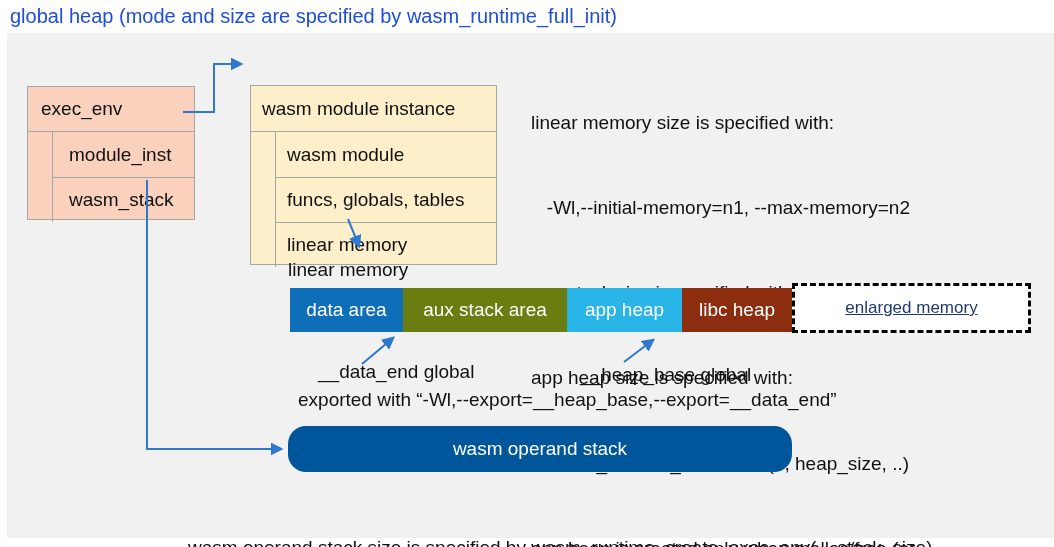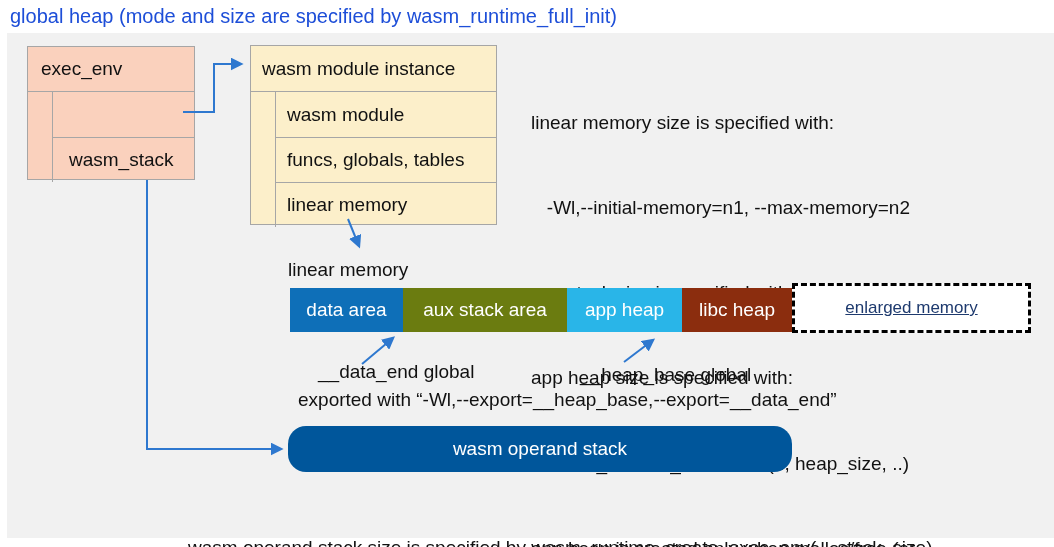--- a/index.html
+++ b/index.html
@@ -14,21 +14,21 @@
   .page{position:absolute;inset:0;}
   .title{
     position:absolute;left:10px;top:5px;
     font-size:20px;font-weight:400;color:#1d4ed8;
     white-space:nowrap;
   }
   .panel{
     position:absolute;left:7px;top:33px;width:1047px;height:505px;
   }
   
-  .box{position:absolute;border:1px solid;box-sizing:border-box;}
+  .box{position:absolute;border:1px solid;box-sizing:border-box;margin-top:40px;}
   .box-header{height:44px;display:flex;align-items:center;padding-left:13px;font-size:19px;border-bottom:1px solid;}
   .box-row{display:flex;height:45px;}
   .row-spacer{width:25px;border-right:1px solid;flex:0 0 auto;box-sizing:border-box;}
   .row-content{flex:1;display:flex;align-items:center;padding-left:16px;font-size:19px;box-sizing:border-box;}
   .box-row + .box-row .row-content{border-top:1px solid;}
   .exec-env{left:27px;top:46px;width:168px;height:134px;}
   .mod-inst{left:250px;top:45px;width:247px;height:180px;}
   .mod-inst .box-header{height:45px;padding-left:11px;}
   .mod-inst .row-content{padding-left:11px;}
   
@@ -73,20 +73,21 @@
 <div class="page">
 
   <div class="title">global heap (mode and size are specified by wasm_runtime_full_init)</div>
 
   <div class="panel" style="background-color: rgb(241, 241, 241);"></div>
 
   <div class="box exec-env" style="background-color: rgb(250, 209, 189); border-color: rgb(166, 166, 166);">
     <div class="box-header" style="border-color: rgb(166, 166, 166);">exec_env</div>
     <div class="box-row">
       <div class="row-spacer" style="border-color: rgb(166, 166, 166);"></div>
+      <div class="row-content" style="border-color: rgb(166, 166, 166);">module_inst</div>
     </div>
     <div class="box-row">
       <div class="row-spacer" style="border-color: rgb(166, 166, 166);"></div>
       <div class="row-content" style="border-color: rgb(166, 166, 166);">wasm_stack</div>
     </div>
   </div>
 
   <div class="box mod-inst" style="background-color: rgb(252, 239, 202); border-color: rgb(166, 166, 166);">
     <div class="box-header" style="border-color: rgb(166, 166, 166);">wasm module instance</div>
     <div class="box-row">

